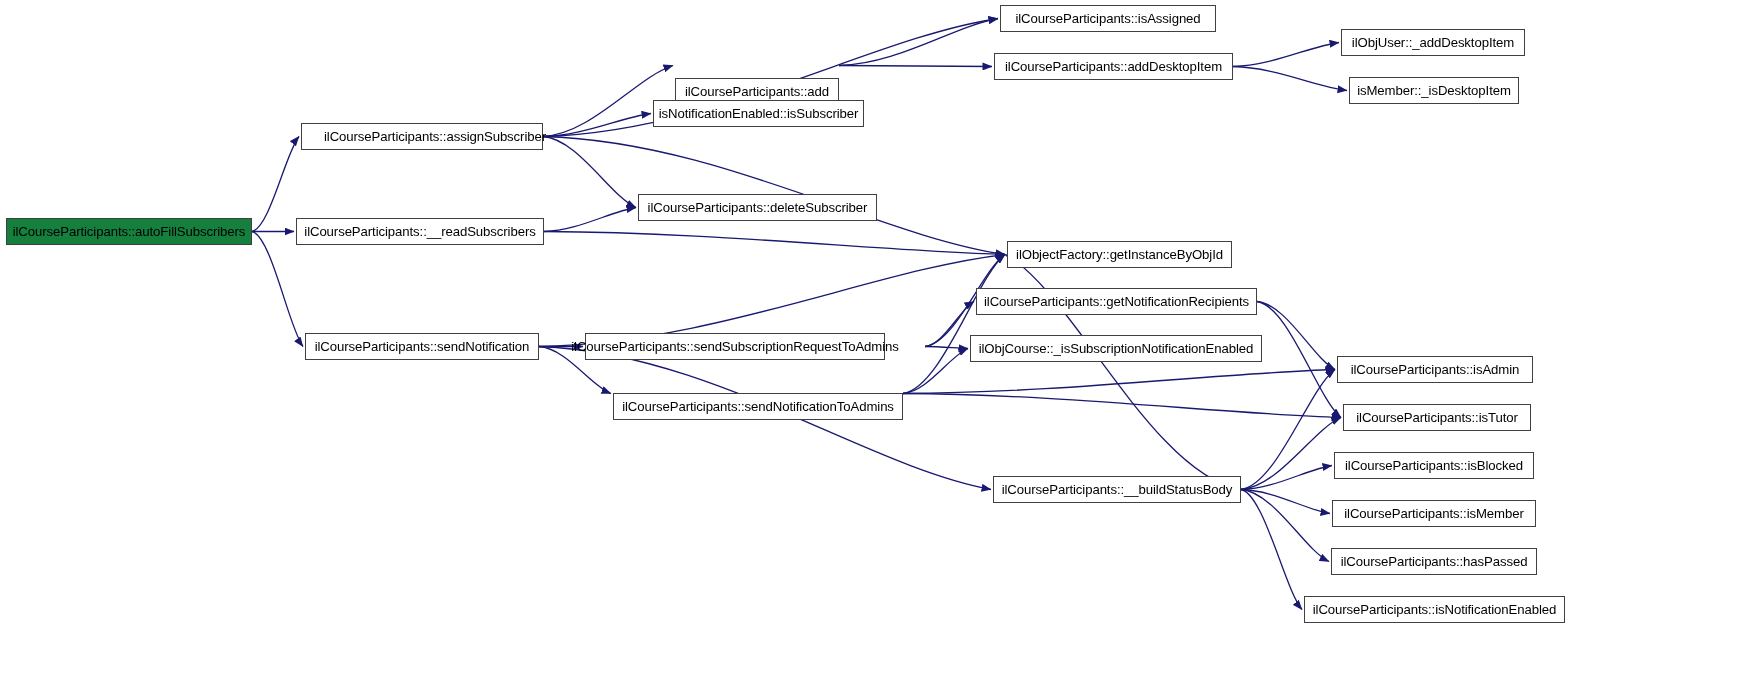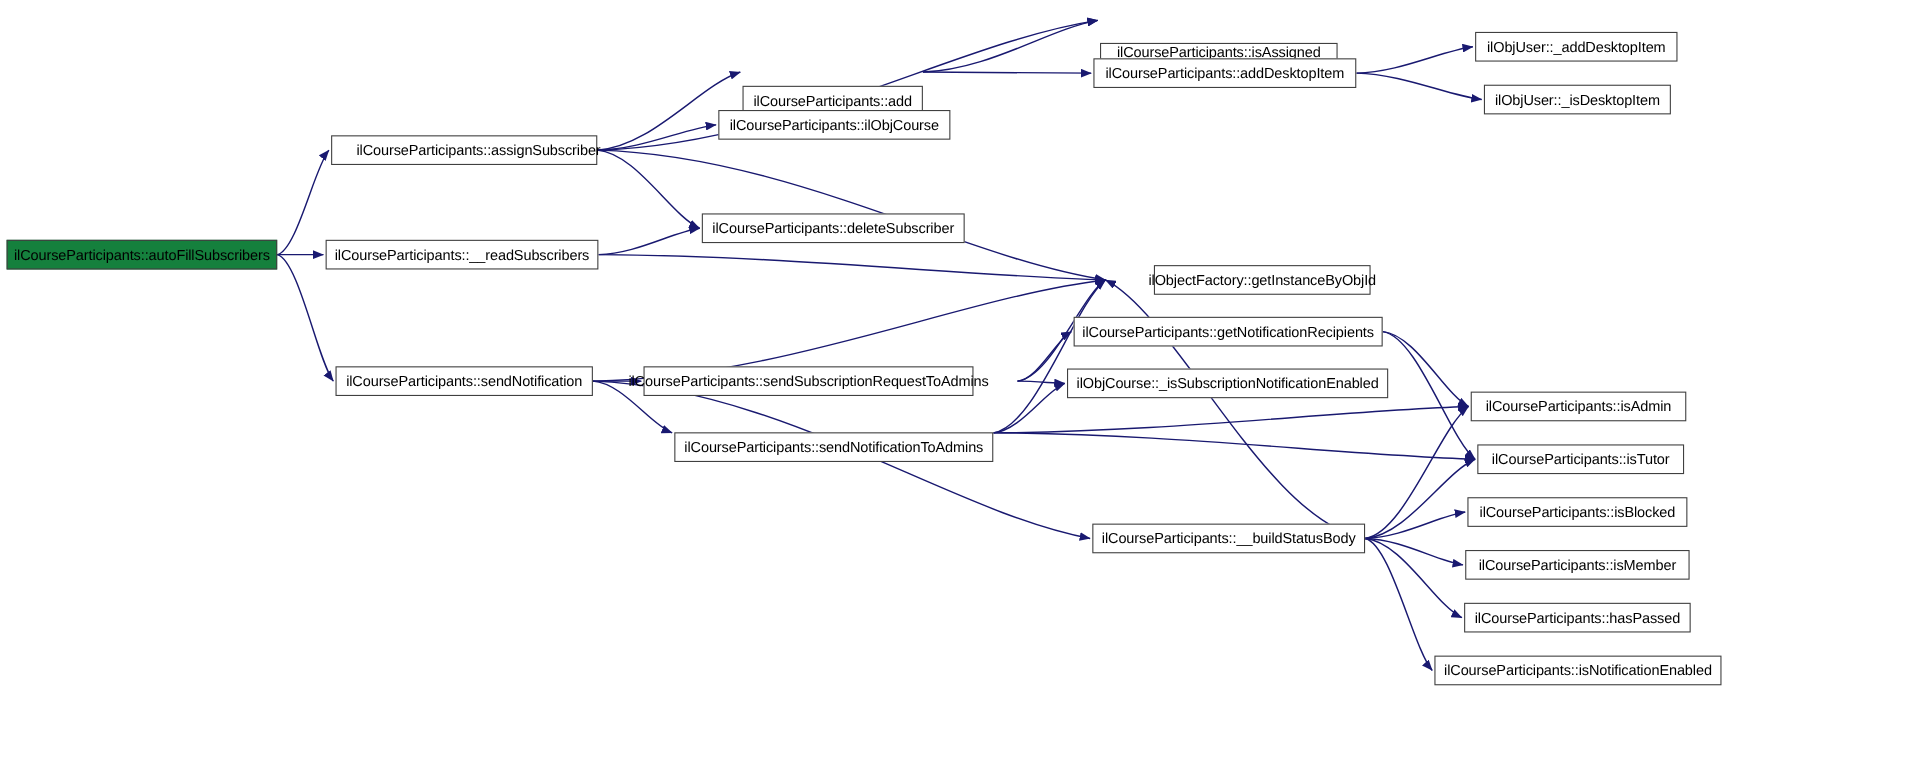--- a/index.html
+++ b/index.html
@@ -105,54 +105,54 @@
       <div class="node" style="left: 296px; top: 218px; width: 248px; height: 27px;">
         <span class="node-label">ilCourseParticipants::__readSubscribers</span>
       </div>
       <div class="node" style="left: 305px; top: 333px; width: 234px; height: 27px;">
         <span class="node-label">ilCourseParticipants::sendNotification</span>
       </div>
       <div class="node" style="left: 675px; top: 52px; width: 164px; height: 27px; margin-top: 26px;">
         <span class="node-label">ilCourseParticipants::add</span>
       </div>
       <div class="node" style="left: 653px; top: 100px; width: 211px; height: 27px;">
-        <span class="node-label">ilCourseParticipants::ilObjCourse</span>
+        <span class="node-label">isNotificationEnabled::isSubscriber</span>
       </div>
       <div class="node" style="left: 638px; top: 194px; width: 239px; height: 27px;">
         <span class="node-label">ilCourseParticipants::deleteSubscriber</span>
       </div>
       <div class="node" style="left: 585px; top: 333px; width: 300px; height: 27px;">
         <span class="node-label">ilCourseParticipants::sendSubscriptionRequestToAdmins</span>
       </div>
       <div class="node" style="left: 613px; top: 380px; width: 290px; height: 27px; margin-top: 13px;">
         <span class="node-label">ilCourseParticipants::sendNotificationToAdmins</span>
       </div>
-      <div class="node" style="left: 1000px; top: 5px; width: 216px; height: 17px; margin-top: 34px;">
+      <div class="node" style="left: 1000px; top: 5px; width: 216px; height: 27px;">
         <span class="node-label">ilCourseParticipants::isAssigned</span>
       </div>
       <div class="node" style="left: 994px; top: 53px; width: 239px; height: 27px;">
         <span class="node-label">ilCourseParticipants::addDesktopItem</span>
       </div>
-      <div class="node" style="left: 1007px; top: 241px; width: 197px; height: 27px; margin-left: 42px;">
+      <div class="node" style="left: 1007px; top: 241px; width: 225px; height: 27px;">
         <span class="node-label">ilObjectFactory::getInstanceByObjId</span>
       </div>
       <div class="node" style="left: 976px; top: 288px; width: 281px; height: 27px;">
         <span class="node-label">ilCourseParticipants::getNotificationRecipients</span>
       </div>
       <div class="node" style="left: 970px; top: 335px; width: 292px; height: 27px;">
         <span class="node-label">ilObjCourse::_isSubscriptionNotificationEnabled</span>
       </div>
       <div class="node" style="left: 993px; top: 476px; width: 248px; height: 27px;">
         <span class="node-label">ilCourseParticipants::__buildStatusBody</span>
       </div>
       <div class="node" style="left: 1341px; top: 29px; width: 184px; height: 27px;">
         <span class="node-label">ilObjUser::_addDesktopItem</span>
       </div>
       <div class="node" style="left: 1349px; top: 77px; width: 170px; height: 27px;">
-        <span class="node-label">ilObjUser::_isDesktopItem</span>
+        <span class="node-label">isMember::_isDesktopItem</span>
       </div>
       <div class="node" style="left: 1337px; top: 356px; width: 196px; height: 27px;">
         <span class="node-label">ilCourseParticipants::isAdmin</span>
       </div>
       <div class="node" style="left: 1343px; top: 404px; width: 188px; height: 27px;">
         <span class="node-label">ilCourseParticipants::isTutor</span>
       </div>
       <div class="node" style="left: 1334px; top: 452px; width: 200px; height: 27px;">
         <span class="node-label">ilCourseParticipants::isBlocked</span>
       </div>

